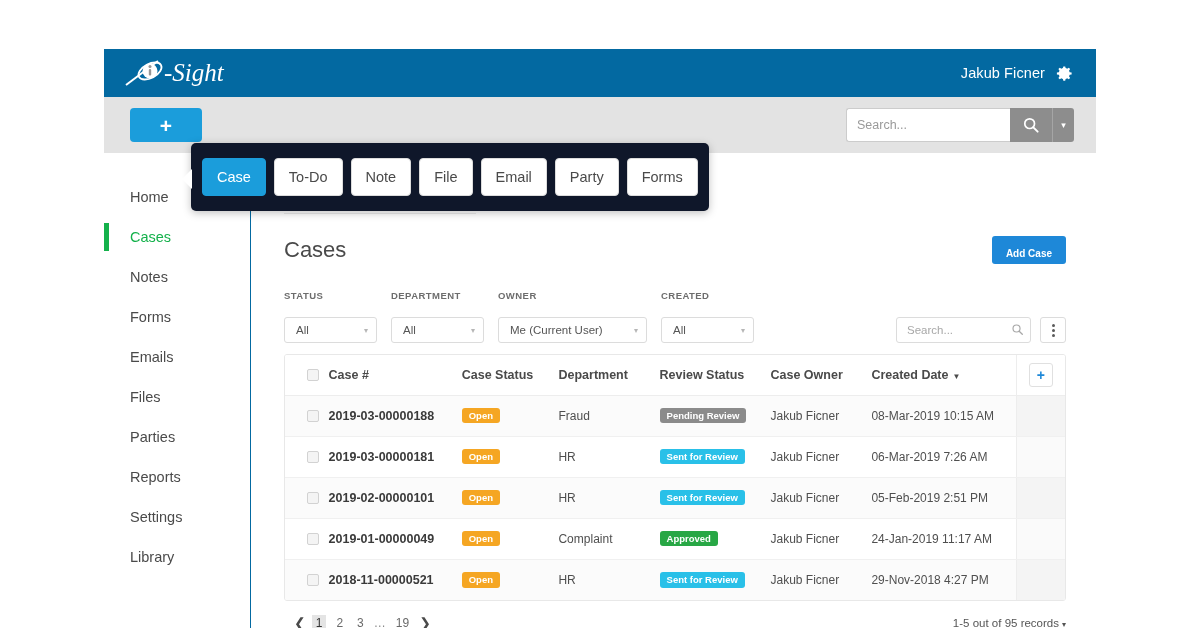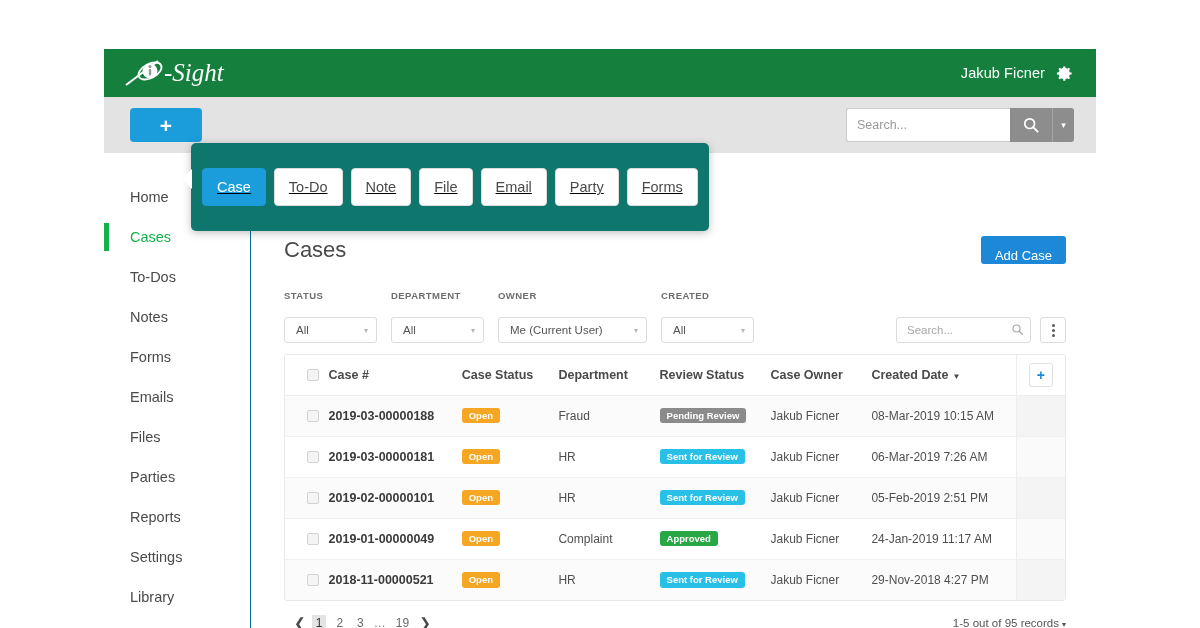--- a/index.html
+++ b/index.html
@@ -15,21 +15,21 @@
     position: absolute;
     left: 104px; top: 49px;
     width: 992px; height: 579px;
     background: #ffffff;
   }
 
   
   .topbar {
     position: relative;
     height: 48px;
-    background: #15803d;
+    background: #0369a1;
     display: flex;
     align-items: center;
     justify-content: space-between;
     padding: 0 22px 0 20px;
   }
   .logo { display: flex; align-items: center; height: 34px; }
   .logo svg { display: block; }
   .user-zone { display: flex; align-items: center; gap: 10px; }
   .user-name {
     color: #ffffff; font-size: 14.5px; letter-spacing: .1px;
@@ -80,27 +80,26 @@
     border-radius: 0 3px 3px 0;
     display: flex; align-items: center; justify-content: center;
     cursor: pointer;
     color: #fff; font-size: 9px;
   }
 
   
   .popover {
     position: absolute;
     left: 87px; top: 46px;
-    background: #0f766e;
+    background: #0f172a;
     border-radius: 5px;
     box-shadow: 0 2px 9px rgba(0,0,0,.25);
-    padding: 25px 11px;
+    padding: 15px 11px;
     display: flex; gap: 8px;
     z-index: 5;
-    text-decoration: underline;
   }
   .popover::before {
     content: "";
     position: absolute;
     left: -9px; top: 26px;
     width: 0; height: 0;
     border-top: 10px solid transparent;
     border-bottom: 10px solid transparent;
     border-right: 10px solid #ffffff;
   }
@@ -166,23 +165,24 @@
 
   .title-row {
     display: flex; align-items: center; justify-content: space-between;
     margin-top: 22px;
     padding-right: 30px;
   }
   .page-title { font-size: 22px; color: #4a4a4a; font-weight: normal; }
   .add-case-btn {
     height: 28px; padding: 12px 14px;
     background: #1e88d8; border: none; border-radius: 3px;
-    color: #fff; font-size: 13px;
+    color: #fff; font-size: 10px;
     font-family: "Liberation Sans", sans-serif;
     cursor: pointer;
+    font-weight: bold;
   }
 
   
   .filters {
     display: flex; align-items: flex-end;
     margin-top: 26px;
     padding-right: 30px;
   }
   .filter { margin-right: 14px; }
   .filter-label {
@@ -371,21 +371,20 @@
       <button class="pop-btn">Party</button>
       <button class="pop-btn">Forms</button>
     </div>
   </div>
 
   <div class="body-split">
 
     <nav class="sidebar">
       <div class="nav-item">Home</div>
       <div class="nav-item active">Cases</div>
-      <div class="nav-item">To-Dos</div>
       <div class="nav-item">Notes</div>
       <div class="nav-item">Forms</div>
       <div class="nav-item">Emails</div>
       <div class="nav-item">Files</div>
       <div class="nav-item">Parties</div>
       <div class="nav-item">Reports</div>
       <div class="nav-item">Settings</div>
       <div class="nav-item">Library</div>
     </nav>
 

